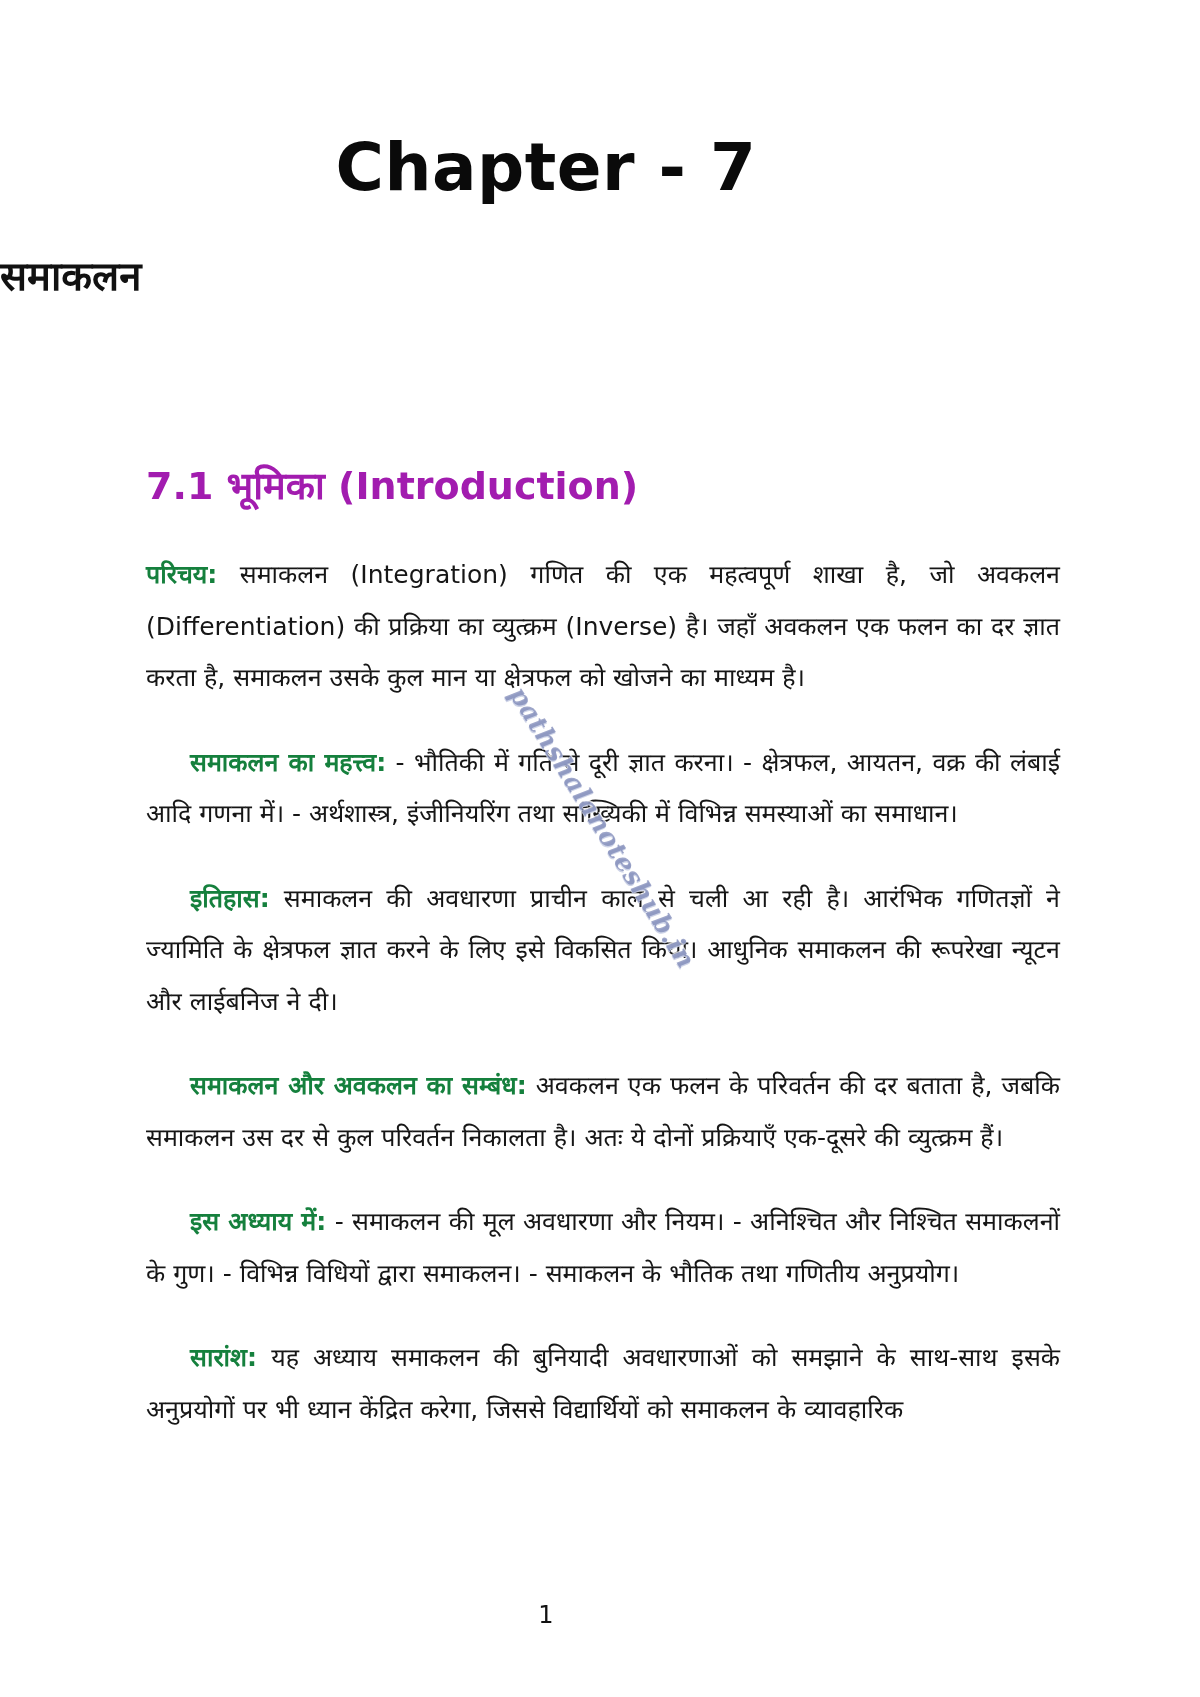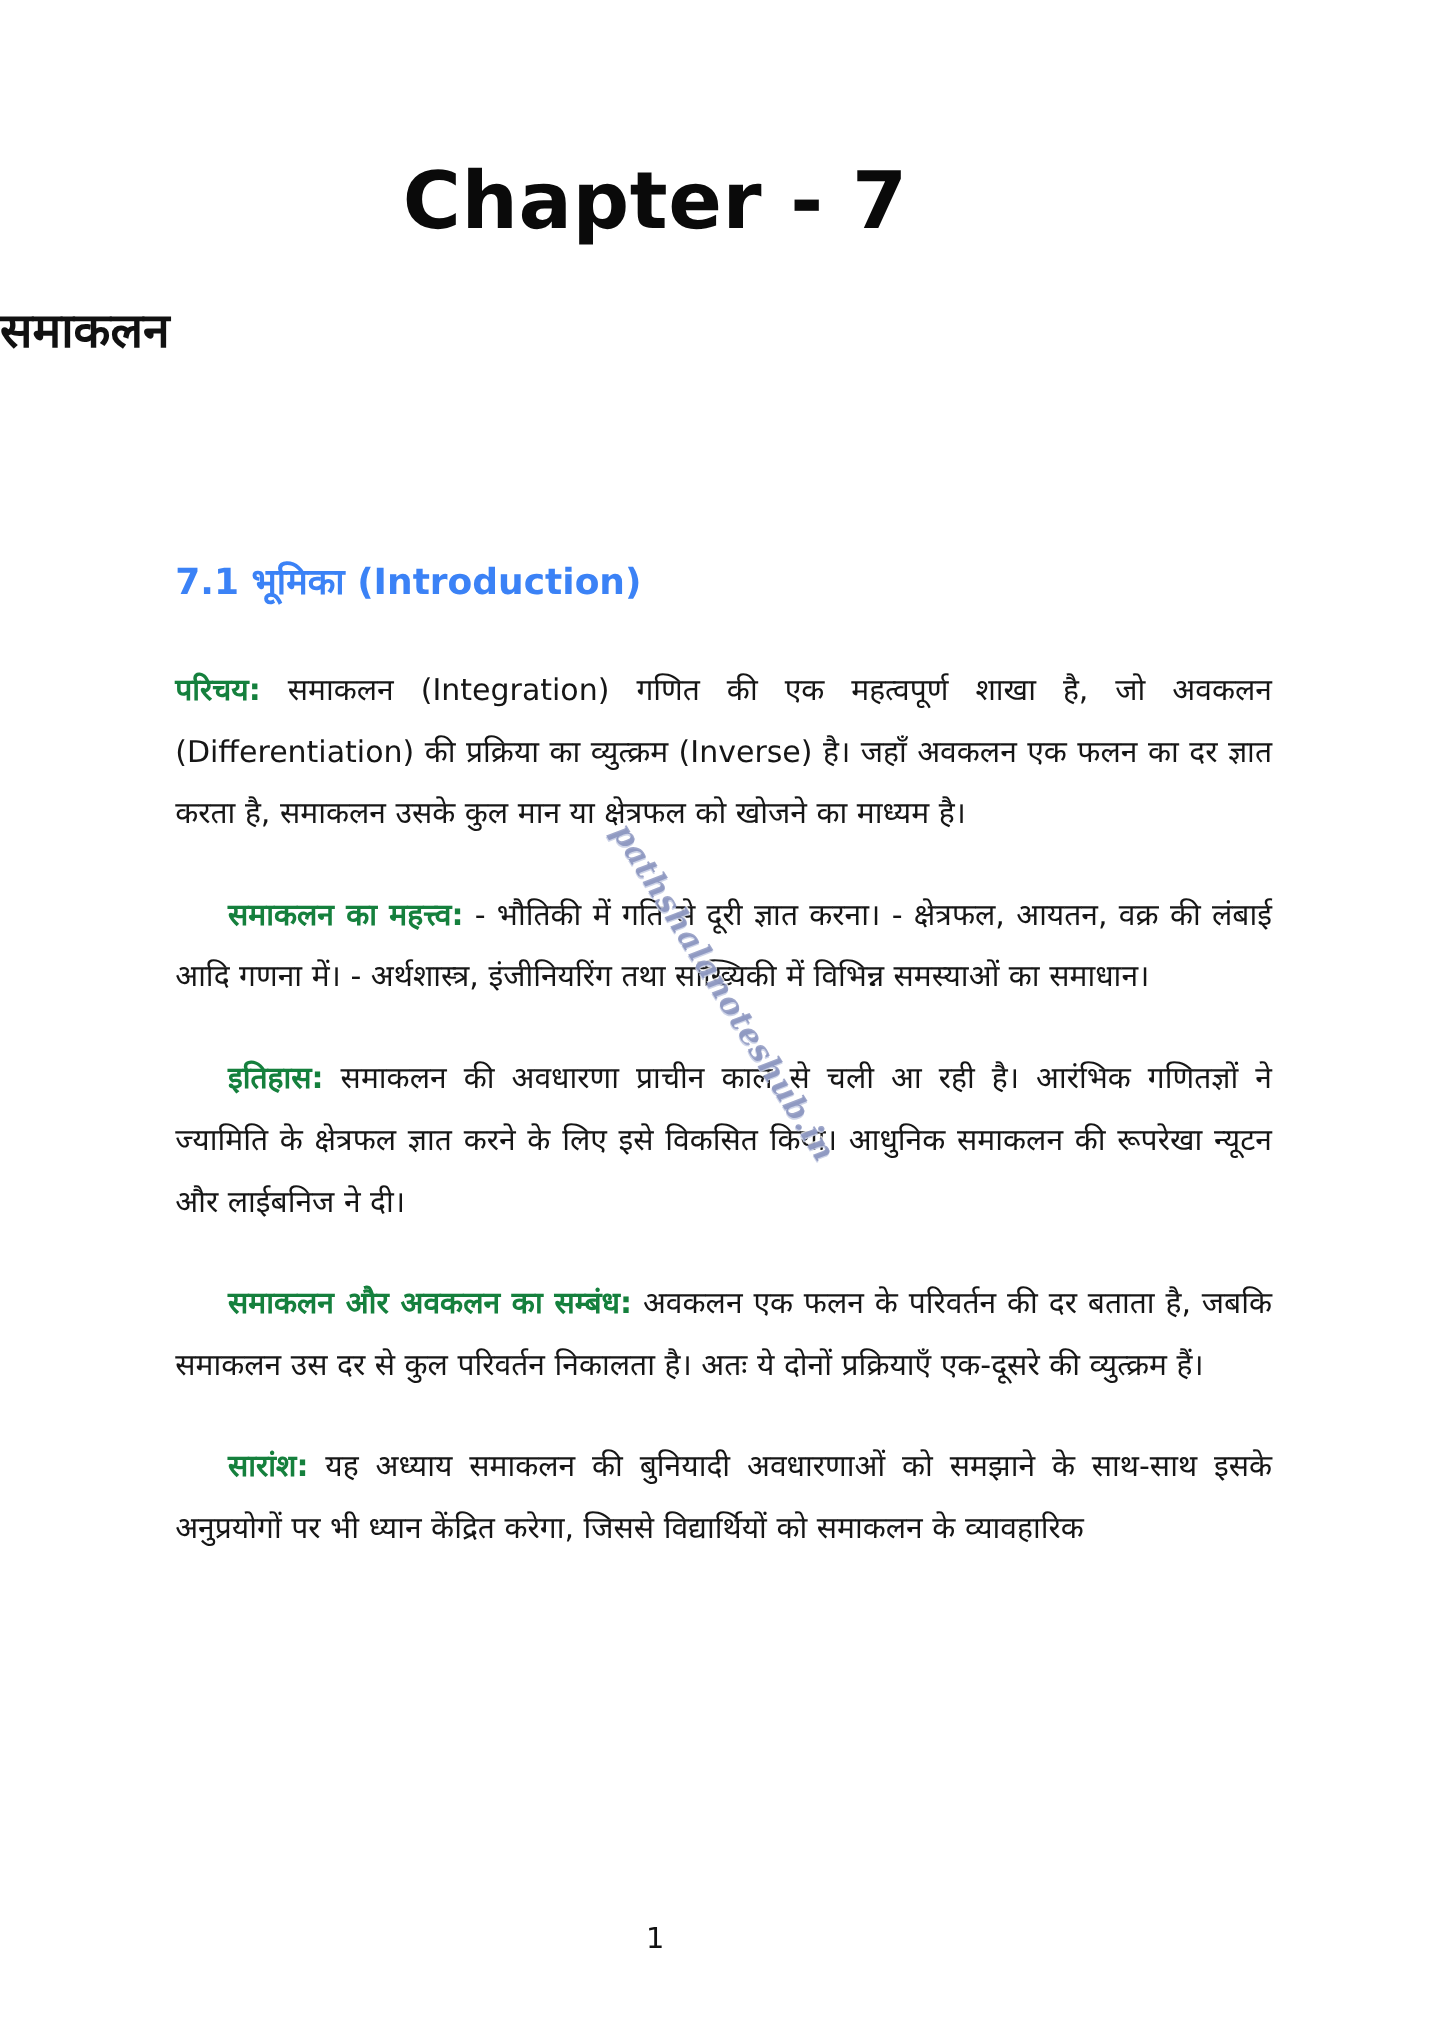--- a/index.html
+++ b/index.html
@@ -41,23 +41,23 @@
       font-weight: bold;
       font-size: 40px;
       line-height: 56px;
       color: #111111;
     }
     .section-heading {
       position: absolute;
       left: 146px;
       top: 458px;
       font-weight: bold;
-      font-size: 30px;
+      font-size: 38px;
       line-height: 56px;
-      color: #3b82f6;
+      color: #a21caf;
     }
     .content {
       position: absolute;
       left: 146px;
       width: 914px;
       top: 549px;
     }
     .para {
       font-size: 25px;
       line-height: 51.5px;
@@ -113,20 +113,21 @@
 
   <div class="content">
     <p class="para"><span class="label">परिचय:</span><span> समाकलन (Integration) गणित की एक महत्वपूर्ण शाखा है, जो अवकलन (Differentiation) की प्रक्रिया का व्युत्क्रम (Inverse) है। जहाँ अवकलन एक फलन का दर ज्ञात करता है, समाकलन उसके कुल मान या क्षेत्रफल को खोजने का माध्यम है।</span></p>
 
     <p class="para indent"><span class="label">समाकलन का महत्त्व:</span><span> - भौतिकी में गति से दूरी ज्ञात करना। - क्षेत्रफल, आयतन, वक्र की लंबाई आदि गणना में। - अर्थशास्त्र, इंजीनियरिंग तथा सांख्यिकी में विभिन्न समस्याओं का समाधान।</span></p>
 
     <p class="para indent"><span class="label">इतिहास:</span><span> समाकलन की अवधारणा प्राचीन काल से चली आ रही है। आरंभिक गणितज्ञों ने ज्यामिति के क्षेत्रफल ज्ञात करने के लिए इसे विकसित किया। आधुनिक समाकलन की रूपरेखा न्यूटन और लाईबनिज ने दी।</span></p>
 
     <p class="para indent"><span class="label">समाकलन और अवकलन का सम्बंध:</span><span> अवकलन एक फलन के परिवर्तन की दर बताता है, जबकि समाकलन उस दर से कुल परिवर्तन निकालता है। अतः ये दोनों प्रक्रियाएँ एक-दूसरे की व्युत्क्रम हैं।</span></p>
 
+    <p class="para indent"><span class="label">इस अध्याय में:</span><span> - समाकलन की मूल अवधारणा और नियम। - अनिश्चित और निश्चित समाकलनों के गुण। - विभिन्न विधियों द्वारा समाकलन। - समाकलन के भौतिक तथा गणितीय अनुप्रयोग।</span></p>
 
     <p class="para indent"><span class="label">सारांश:</span><span> यह अध्याय समाकलन की बुनियादी अवधारणाओं को समझाने के साथ-साथ इसके अनुप्रयोगों पर भी ध्यान केंद्रित करेगा, जिससे विद्यार्थियों को समाकलन के व्यावहारिक</span></p>
   </div>
 
   <div class="watermark">pathshalanoteshub.in</div>
 
   <div class="page-number">1</div>
 
 </div>
 

